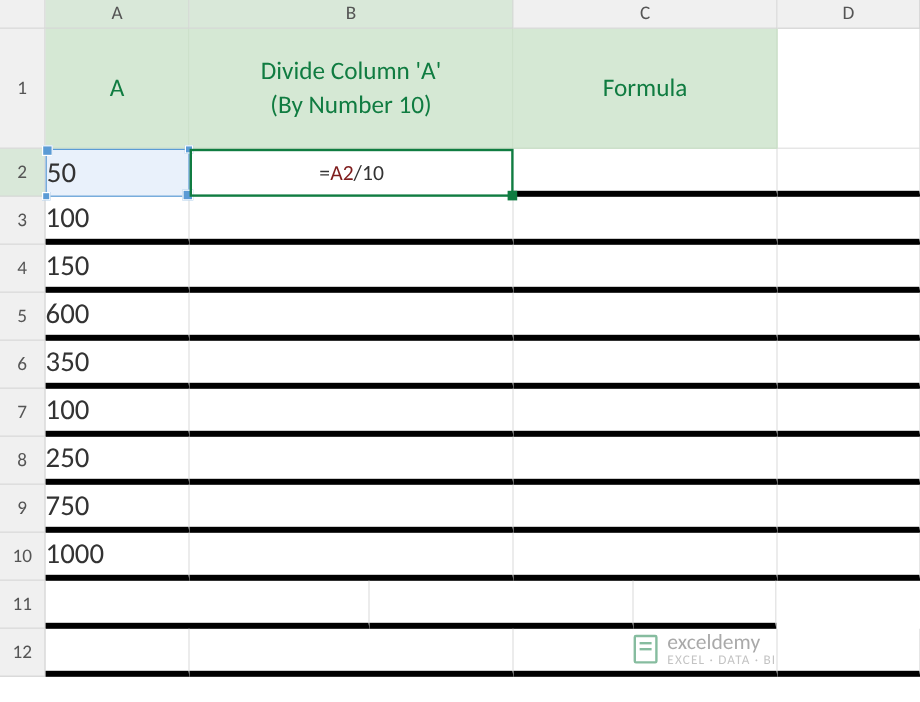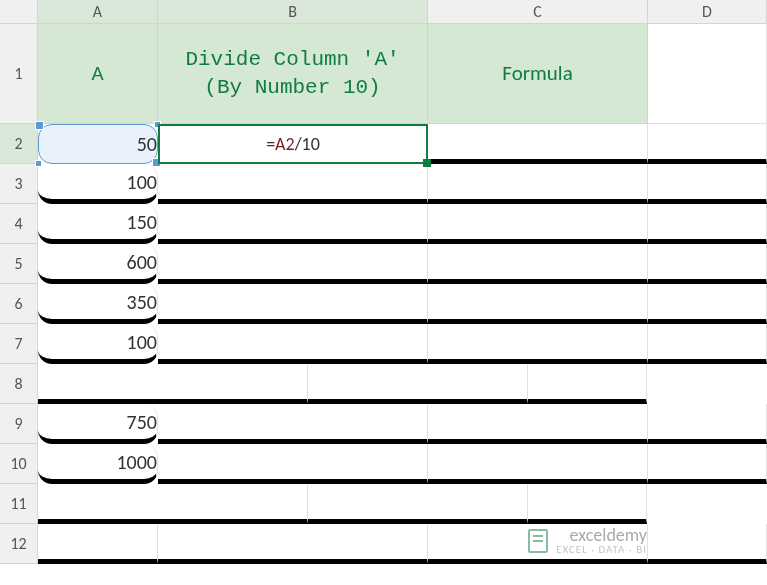--- a/index.html
+++ b/index.html
@@ -79,23 +79,22 @@
       background: #d5e8d4;
       color: #107c41;
       font-size: 21px;
       justify-content: center;
       text-align: center;
       border-right: 1px solid #c8dcc6;
       border-bottom: 1px solid #c8dcc6;
       line-height: 1.3;
     }
     .cell.data-a {
-      justify-content: flex-end;
-      font-size: 20px;
-      border-radius: 14px;
+      justify-content: flex-start;
+      font-size: 24px;
     }
     .cell.cell-a2 {
       border: 1.5px solid #5b9bd5;
       background: #e9f1fb;
       position: relative;
     }
     .cell.cell-a2::before,
     .cell.cell-a2::after {
       content: '';
       position: absolute;
@@ -134,21 +133,20 @@
       right: -5px;
       width: 8px;
       height: 8px;
       background: #107c41;
     }
     .formula-ref {
       color: #7f1d1d;
     }
     .header-line {
       display: block;
-      font-family: Liberation Mono, monospace;
     }
     .watermark {
       position: absolute;
       bottom: 30px;
       right: 120px;
       display: flex;
       align-items: center;
       gap: 8px;
       opacity: 0.5;
     }
@@ -174,21 +172,20 @@
       top: 9px;
       left: 3px;
       right: 3px;
       height: 2px;
       background: #107c41;
     }
     .watermark-text {
       display: flex;
       flex-direction: column;
       line-height: 1;
-      text-align: right;
     }
     .watermark-name {
       font-size: 18px;
       color: #555;
       font-weight: 400;
     }
     .watermark-tag {
       font-size: 11px;
       color: #888;
       letter-spacing: 1px;
@@ -270,20 +267,21 @@
   <div class="data-row row-normal">
     <div class="row-header row-normal">7</div>
     <div class="cell data-a col-A">100</div>
     <div class="cell col-B"></div>
     <div class="cell col-C"></div>
     <div class="cell col-D"></div>
   </div>
 
   <div class="data-row row-normal">
     <div class="row-header row-normal">8</div>
+    <div class="cell data-a col-A">250</div>
     <div class="cell col-B"></div>
     <div class="cell col-C"></div>
     <div class="cell col-D"></div>
   </div>
 
   <div class="data-row row-normal">
     <div class="row-header row-normal">9</div>
     <div class="cell data-a col-A">750</div>
     <div class="cell col-B"></div>
     <div class="cell col-C"></div>

